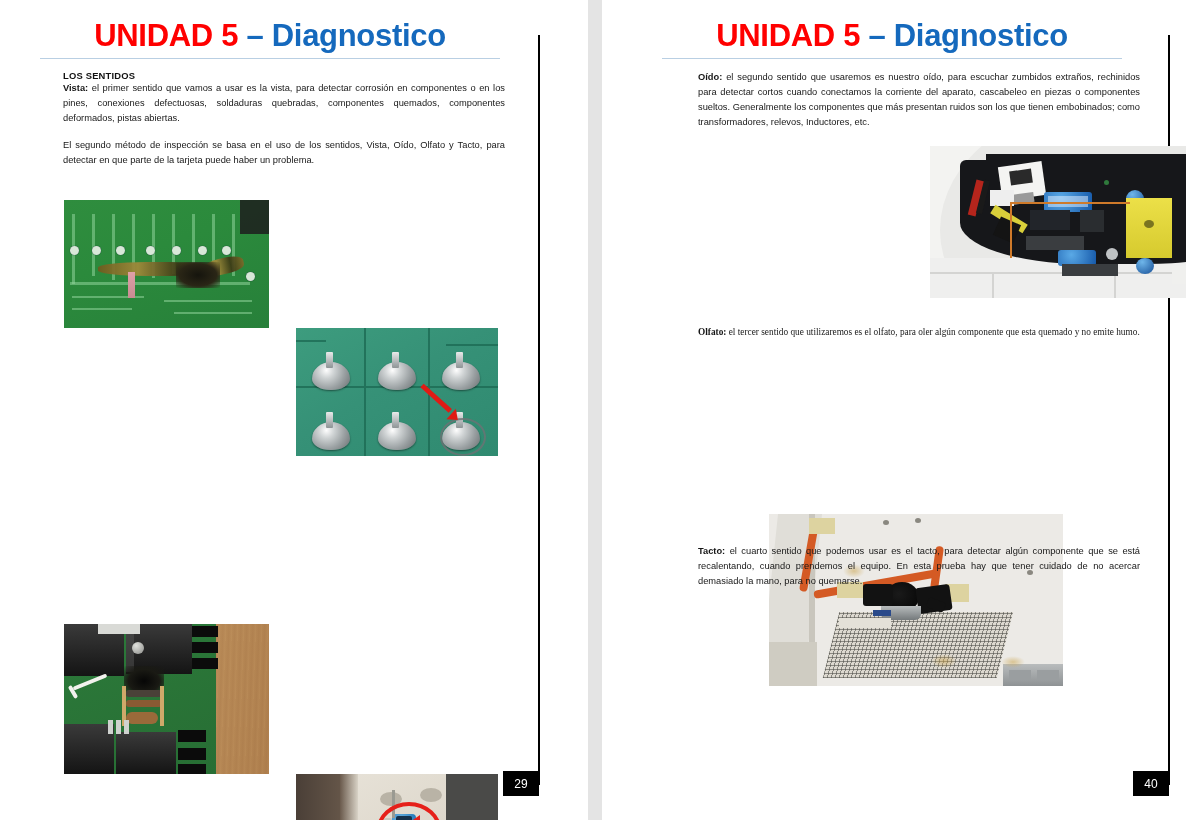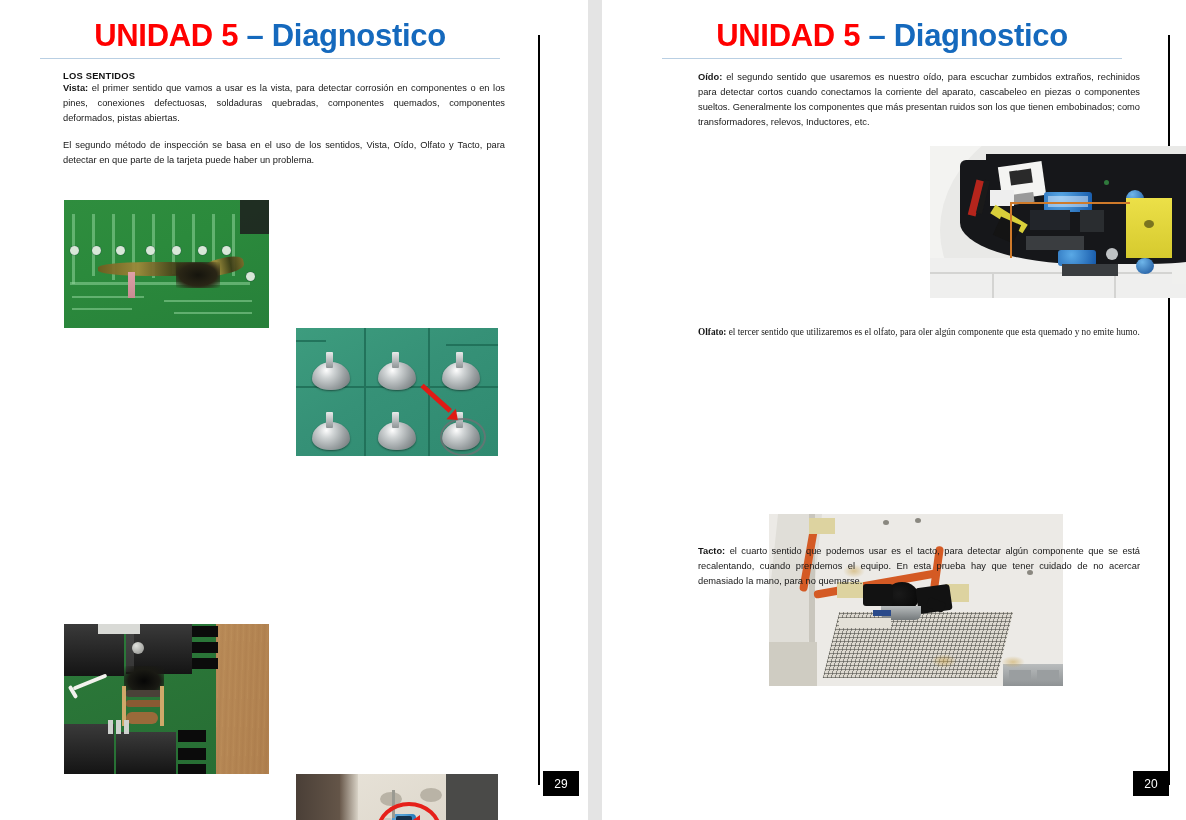--- a/index.html
+++ b/index.html
@@ -258,21 +258,21 @@
 
       <div class="leadw" style="left:96px;top:16px;width:3px;height:28px;"></div>
       <div style="left:88px;top:44px;width:8px;height:20px;background:#c9c6bc;border-radius:2px;"></div>
 
       <div class="circle" style="left:80px;top:28px;width:58px;height:52px;"></div>
 
       <div class="ar-h" style="left:114px;top:41px;"></div>
 
     </div>
 
-    <div class="pagenum" style="left:503px;margin-left:40px;">
+    <div class="pagenum" style="left:503px;">
       <span>29</span>
     </div>
   </div>
 
   <div class="gutter"></div>
 
   <div class="page page-right">
 
     <div class="edge-rule" style="left:566px;"></div>
 
@@ -369,17 +369,17 @@
       <div style="left:258px;top:56px;width:6px;height:5px;background:#8a8880;border-radius:50%;"></div>
     </div>
 
     <div style="position:absolute;left:96px;top:544px;width:442px;">
       <div class="body-txt para">
         <b>Tacto:</b><span> el cuarto sentido que podemos usar es el tacto, para detectar algún componente que se está recalentando, cuando prendemos el equipo. En esta prueba hay que tener cuidado de no acercar demasiado la mano, para no quemarse.</span>
       </div>
     </div>
 
     <div class="pagenum" style="left:531px;">
-      <span>20</span>
+      <span>40</span>
     </div>
   </div>
 
 </div>
 
 </body></html>

